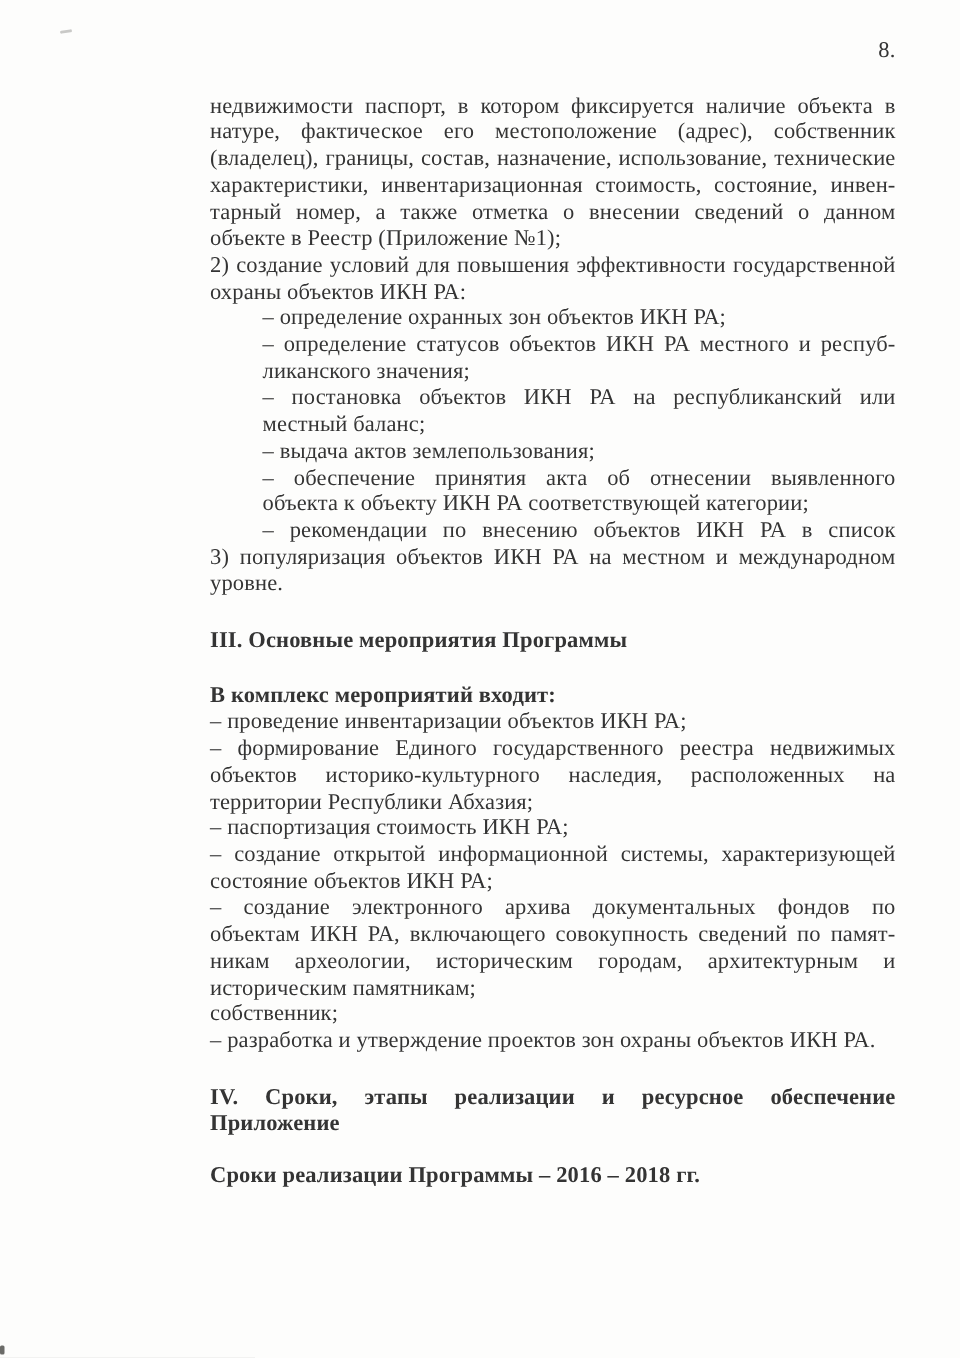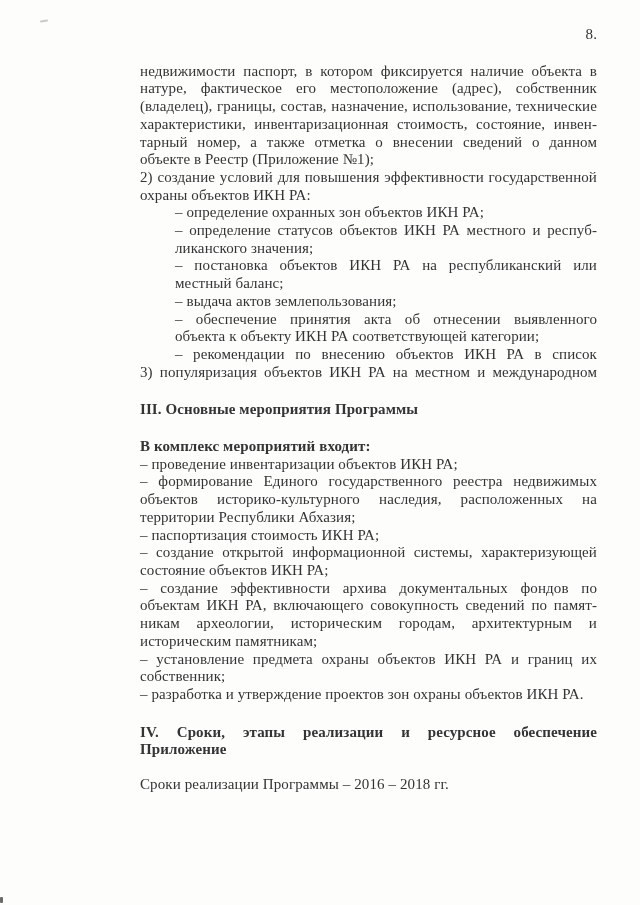--- a/index.html
+++ b/index.html
@@ -22,21 +22,21 @@
     letter-spacing: 0.1px;
   }
   .page-number { text-align: right; }
   .block { margin: 0; }
   .tline { text-align: justify; text-align-last: justify; }
   .tline-last { text-align-last: left; }
   .intro { margin-top: 19px; }
   .bullets { margin-left: 35px; }
   .section-heading { font-weight: bold; margin-top: 20px; }
   .lead { margin-top: 19px; font-weight: bold; }
-  .timeline { margin-top: 17px; }
+  .timeline { margin-top: 17px; font-weight: bold; }
   .artifact { position: absolute; border-radius: 1px; }
   .artifact-top-left { left: 40px; top: 20px; width: 8px; height: 2px; background: #c9c9c7; transform: rotate(-8deg); }
   .artifact-bottom-left { left: 0px; top: 897px; width: 3px; height: 6px; background: #6b6b68; }
 </style>
 </head>
 <body>
 
 <div class="page">
 
   <span class="artifact artifact-top-left"></span>
@@ -79,20 +79,21 @@
           <div class="tline">– обеспечение принятия акта об отнесении выявленного</div>
           <div class="tline tline-last">объекта к объекту ИКН РА соответствующей категории;</div>
         </div>
       <div class="block">
           <div class="tline">– рекомендации по внесению объектов ИКН РА в список</div>
         </div>
     </div>
 
     <div class="block">
         <div class="tline">3) популяризация объектов ИКН РА на местном и международном</div>
+        <div class="tline tline-last">уровне.</div>
       </div>
 
     <div class="block section-heading">
         <div class="tline tline-last">III. Основные мероприятия Программы</div>
       </div>
 
     <div class="block lead">
         <div class="tline tline-last">В комплекс мероприятий входит:</div>
       </div>
 
@@ -106,27 +107,26 @@
           <div class="tline tline-last">территории Республики Абхазия;</div>
         </div>
       <div class="block">
           <div class="tline tline-last">– паспортизация стоимость ИКН РА;</div>
         </div>
       <div class="block">
           <div class="tline">– создание открытой информационной системы, характеризующей</div>
           <div class="tline tline-last">состояние объектов ИКН РА;</div>
         </div>
       <div class="block">
-          <div class="tline">– создание эффективности архива документальных фондов по</div>
+          <div class="tline">– создание электронного архива документальных фондов по</div>
           <div class="tline">объектам ИКН РА, включающего совокупность сведений по памят-</div>
           <div class="tline">никам археологии, историческим городам, архитектурным и</div>
           <div class="tline tline-last">историческим памятникам;</div>
         </div>
       <div class="block">
-          <div class="tline">– установление предмета охраны объектов ИКН РА и границ их</div>
           <div class="tline tline-last">собственник;</div>
         </div>
       <div class="block">
           <div class="tline tline-last">– разработка и утверждение проектов зон охраны объектов ИКН РА.</div>
         </div>
     </div>
 
     <div class="block section-heading">
         <div class="tline">IV. Сроки, этапы реализации и ресурсное обеспечение</div>
         <div class="tline tline-last">Приложение</div>

